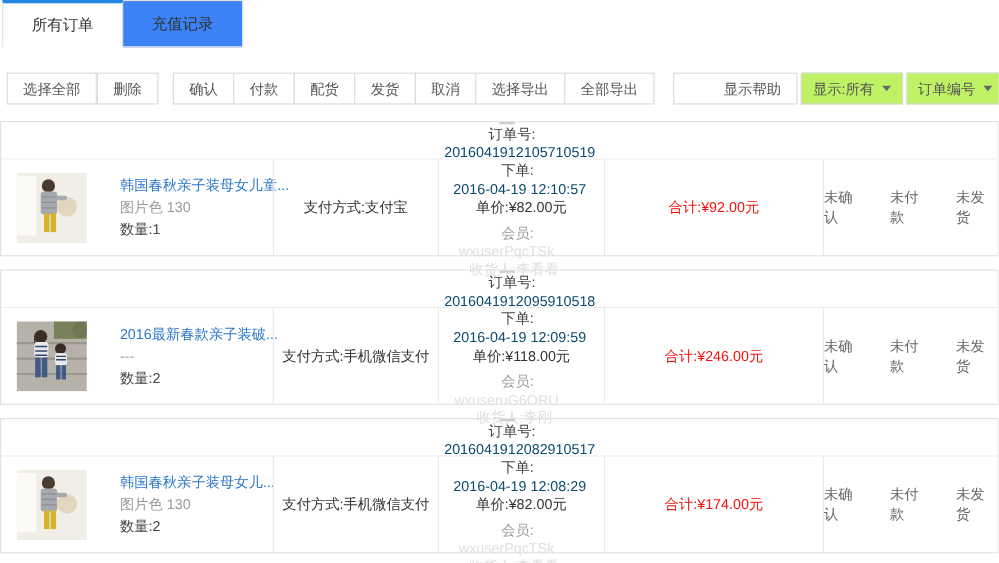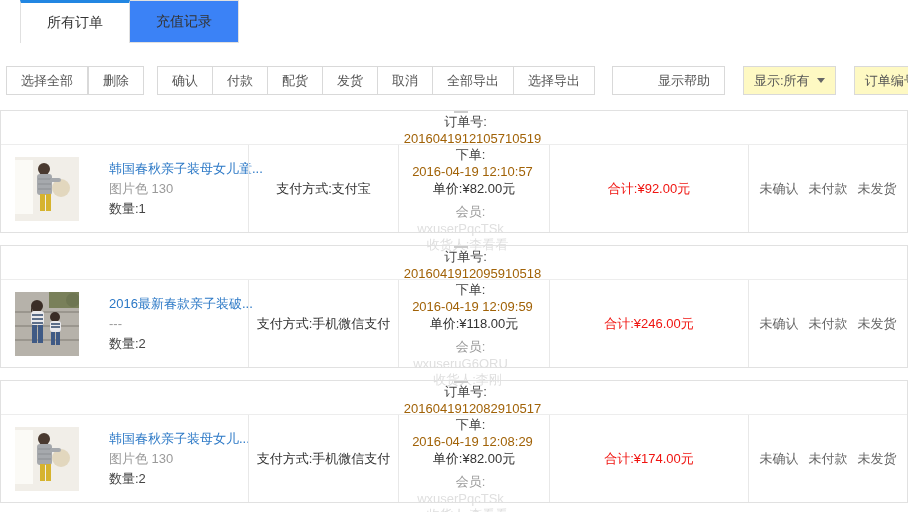--- a/index.html
+++ b/index.html
@@ -1,65 +1,65 @@
 <!DOCTYPE html>
 <html><head>
 <meta charset="utf-8">
 <style>
   * { margin:0; padding:0; box-sizing:border-box; }
   html,body { background:#fff; }
   body { font-family:"Liberation Sans","DejaVu Sans",sans-serif; color:#333; }
   .page { position:relative; width:908px; height:512px; overflow:hidden; background:#fff; }
 
   
-  .tabs { display:flex; padding-left:20px; height:43px; align-items:stretch; }
+  .tabs { display:flex; padding-left:2px; height:43px; align-items:stretch; }
   .tab { min-width:104px; padding:0 26px; display:flex; align-items:center; justify-content:center;
          font-size:14px; color:#333; cursor:pointer; }
   .tab.active { background:#fff; border:1px solid #e0e0e0; border-top:3px solid #2286e2; border-bottom:none; }
   .tab.inactive { background:#3b82f6; border:1px solid #e0e0e0; border-left:none; }
 
   
   .toolbar { display:flex; justify-content:space-between; align-items:flex-start; margin:23px 0 0 6px; }
   .tb-left { display:flex; align-items:flex-start; }
   .btn { display:inline-flex; align-items:center; height:29px; padding:0 14px; background:#fff;
          border:1px solid #d9d9d9; font-size:13px; color:#555; cursor:pointer; white-space:nowrap; }
   .btn + .btn { margin-left:0; }
   .sp8 { margin-left:8px; } .sp17 { margin-left:17px;padding-left:45px; }
   .btn-group { display:inline-flex; margin-left:13px; }
   .btn-group .btn { margin-left:-1px; }
   .btn-group .btn:first-child { margin-left:0; }
   .tb-right { display:flex; align-items:flex-start; }
-  .dropdown { display:inline-flex; align-items:center; gap:7px; height:29px; padding:0 10px; background:#fef9c3;
-              border:1px solid #d9d9d9; font-size:13px; color:#555; cursor:pointer; white-space:nowrap; margin-left:18px; }
+  .dropdown { display:inline-flex; align-items:center; gap:7px; height:29px; padding:0 10px; background:#bef264;
+              border:1px solid #d9d9d9; font-size:13px; color:#555; cursor:pointer; white-space:nowrap; margin-left:3px; }
   .caret { width:0; height:0; border-left:4px solid transparent; border-right:4px solid transparent;
            border-top:5px solid #666; display:inline-block; }
   .search { margin-left:5px; width:160px; height:29px; border:1px solid #d9d9d9; outline:none;
             padding:0 6px; font-size:13px; color:#333; }
 
   
   .order { border:1px solid #e1e1e1; margin-top:15px; background:#fff; }
   .order + .order { margin-top:12px; }
   .o-head { display:flex; align-items:center; height:34px; padding-left:13px; font-size:13px;
             border-bottom:1px solid #ededed;flex-direction:column; }
   .chk { width:14px; height:14px; border:1px solid #ccc; background:#fff; display:inline-block; cursor:pointer; }
   .o-head .lbl { color:#444; margin-left:10px; }
-  .o-head .val { color:#a16207;margin-left:24px; }
+  .o-head .val { color:#0c4a6e;margin-left:24px; }
   .o-head .lbl2 { color:#444; margin-left:20px; }
   .member-lbl { color:#9a9a9a; margin-left:20px;margin-top:24px; }
   .member-val { color:#dfdfdf; }
   .receiver { color:#dfdfdf; margin-left:14px; }
 
   .o-body { display:flex; height:87px; }
   .cell { display:flex; align-items:center; justify-content:center; font-size:13px; color:#333; }
   .cell + .cell { border-left:1px solid #e8e8e8; }
   .c-prod { width:247px; justify-content:flex-start; padding-left:14px; }
   .c-pay  { width:150px; }
   .c-unit { width:151px; }
   .c-total{ width:199px; }
-  .c-stat { flex:1; color:#666; gap:10px; }
+  .c-stat { flex:1; color:#666; gap:22px; }
   .thumb { width:64px; height:64px; flex:0 0 64px; overflow:hidden; }
   .thumb svg { display:block; }
   .prod-info { margin-left:30px; line-height:20px; font-size:13px; }
   .prod-title { color:#2b78c6; cursor:pointer; white-space:nowrap; }
   .prod-variant { color:#9a9a9a; }
   .prod-qty { color:#444; }
   .total-red { color:#f01410; }
 </style>
 </head>
 <body>
@@ -74,22 +74,22 @@
   <div class="toolbar">
     <div class="tb-left">
       <button class="btn">选择全部</button>
       <button class="btn sp8">删除</button>
       <div class="btn-group">
         <button class="btn">确认</button>
         <button class="btn">付款</button>
         <button class="btn">配货</button>
         <button class="btn">发货</button>
         <button class="btn">取消</button>
+        <button class="btn">选择导出</button>
         <button class="btn">全部导出</button>
-        <button class="btn">选择导出</button>
       </div>
       <button class="btn sp17">显示帮助</button>
     </div>
     <div class="tb-right">
       <div class="dropdown">
         <span>显示:所有</span>
         <span class="caret"></span>
       </div>
       <div class="dropdown">
         <span>订单编号</span>

